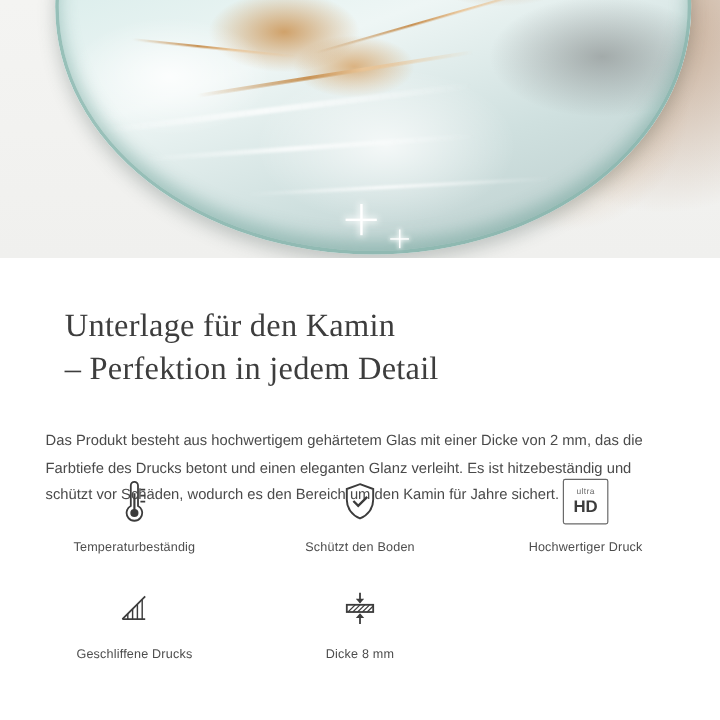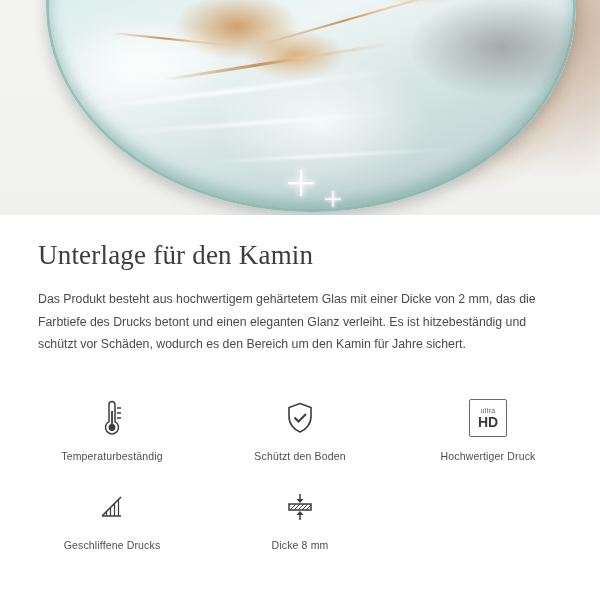--- a/index.html
+++ b/index.html
@@ -110,21 +110,21 @@
   .sp2 { left: 320px; top: 186px; transform: scale(0.6); }
 
   
   .content {
     position: absolute;
     left: 0;
     top: 215px;
     width: 600px;
   }
   .headline {
-    margin: 0;
+    margin: 16px;
     padding: 23px 38px 0 38px;
     font-family: "Liberation Serif", serif;
     font-weight: 400;
     font-size: 27px;
     line-height: 1.33;
     color: #3d3d3d;
     letter-spacing: 0.2px;
   }
   .headline .l2 { display: block; }
   .body-copy {
@@ -207,20 +207,21 @@
       <div class="disc-gold g4"></div>
       <div class="disc-edge"></div>
     </div>
     <div class="sparkle sp1"></div>
     <div class="sparkle sp2"></div>
   </div>
 
   <div class="content">
     <h1 class="headline">
       <span>Unterlage für den Kamin</span>
+      <span class="l2">– Perfektion in jedem Detail</span>
     </h1>
     <p class="body-copy">Das Produkt besteht aus hochwertigem gehärtetem Glas mit einer Dicke von 2 mm, das die Farbtiefe des Drucks betont und einen eleganten Glanz verleiht. Es ist hitzebeständig und schützt vor Schäden, wodurch es den Bereich um den Kamin für Jahre sichert.</p>
   </div>
 
   <div class="features">
 
     <div class="feature">
       <div class="feature-icon">
         <svg width="44" height="44" viewBox="0 0 44 44" fill="none" stroke="#3c3c3c" stroke-width="1.5">
           <path d="M19 8.5a3 3 0 0 1 6 0v17.2a6.5 6.5 0 1 1-6 0z"></path>

